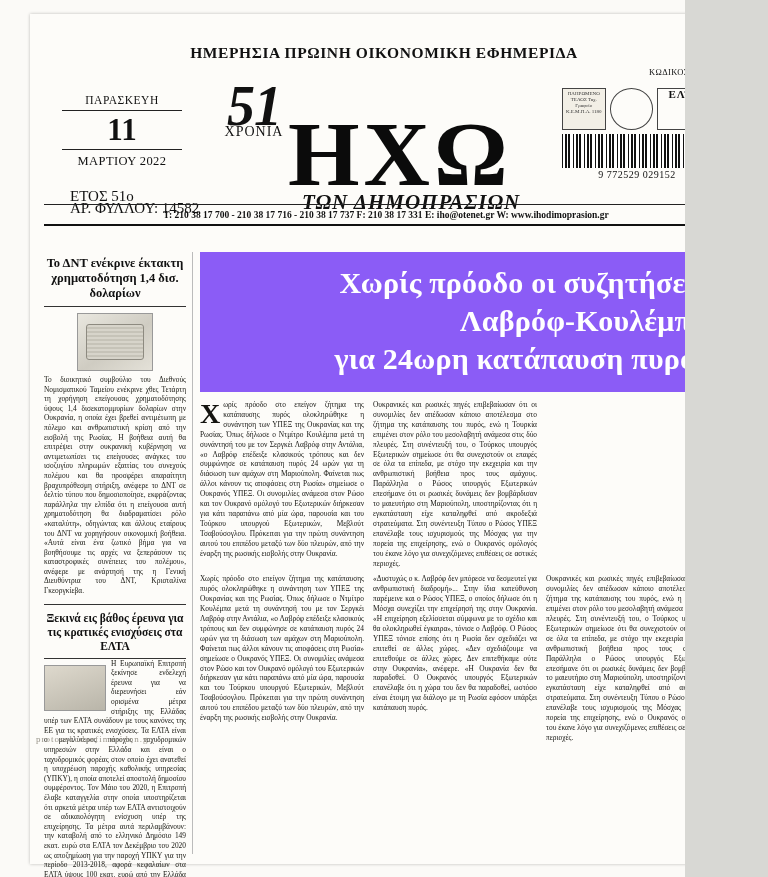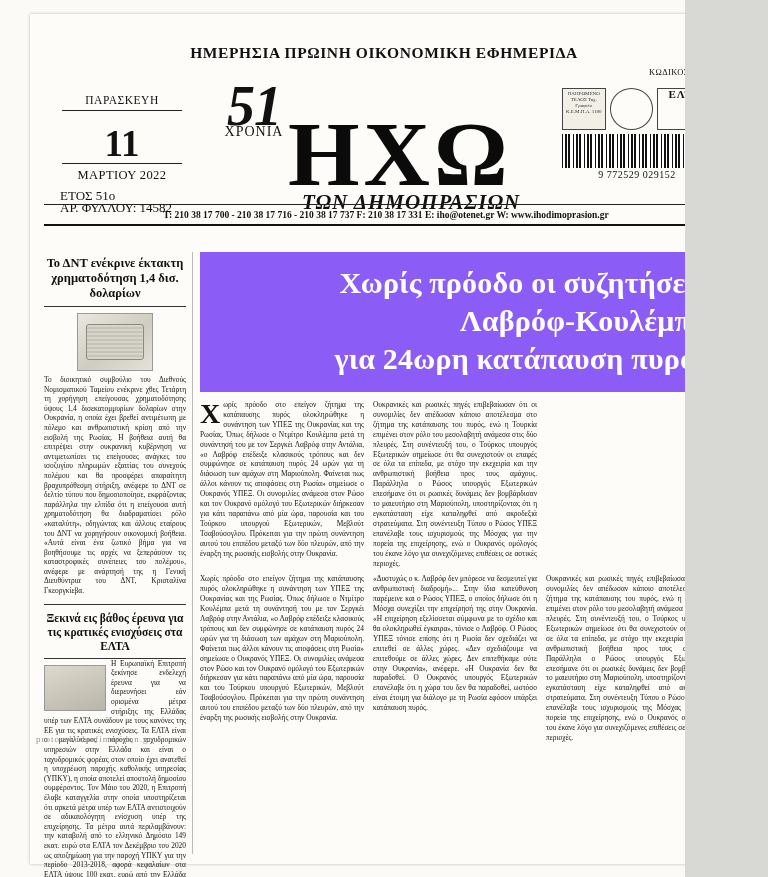--- a/index.html
+++ b/index.html
@@ -20,24 +20,24 @@
     padding-top:30px;color:#111;font-family:"Liberation Serif",serif;
   }
   .codikos{
     position:absolute;right:22px;top:52px;font-size:8.5px;letter-spacing:.4px;color:#111;
   }
   .codikos b{font-size:10px;}
   .dateblock{
     position:absolute;left:22px;top:80px;width:140px;text-align:center;color:#111;
   }
   .dateblock .dow{font-size:11.5px;letter-spacing:.5px;}
-  .dateblock .dnum{font-size:37px;font-weight:bold;line-height:30px;margin-top:18px;}
+  .dateblock .dnum{font-size:31px;font-weight:bold;line-height:30px;margin-top:4px;}
   .dateblock .month{font-size:12.5px;margin-top:1px;letter-spacing:.4px;}
   .dateblock .rule{border-top:1px solid #222;margin:4px 10px 4px 10px;}
-  .etos{position:absolute;left:30px;top:176px;font-size:13px;color:#111;line-height:12px;}
+  .etos{position:absolute;left:40px;top:176px;font-size:15px;color:#111;line-height:12px;}
   .logo51{
     position:absolute;left:180px;top:72px;width:88px;text-align:center;color:#111;
   }
   .logo51 .n{font-size:56px;font-weight:bold;font-style:italic;line-height:40px;letter-spacing:-1px;}
   .logo51 .c{font-size:14px;letter-spacing:1px;margin-top:-2px;}
   .title{
     position:absolute;left:258px;top:58px;font-size:92px;line-height:92px;
     font-weight:bold;letter-spacing:4px;color:#0b0b0b;font-family:Liberation Serif, serif;margin-top:36px;
   }
   .subtitle{

